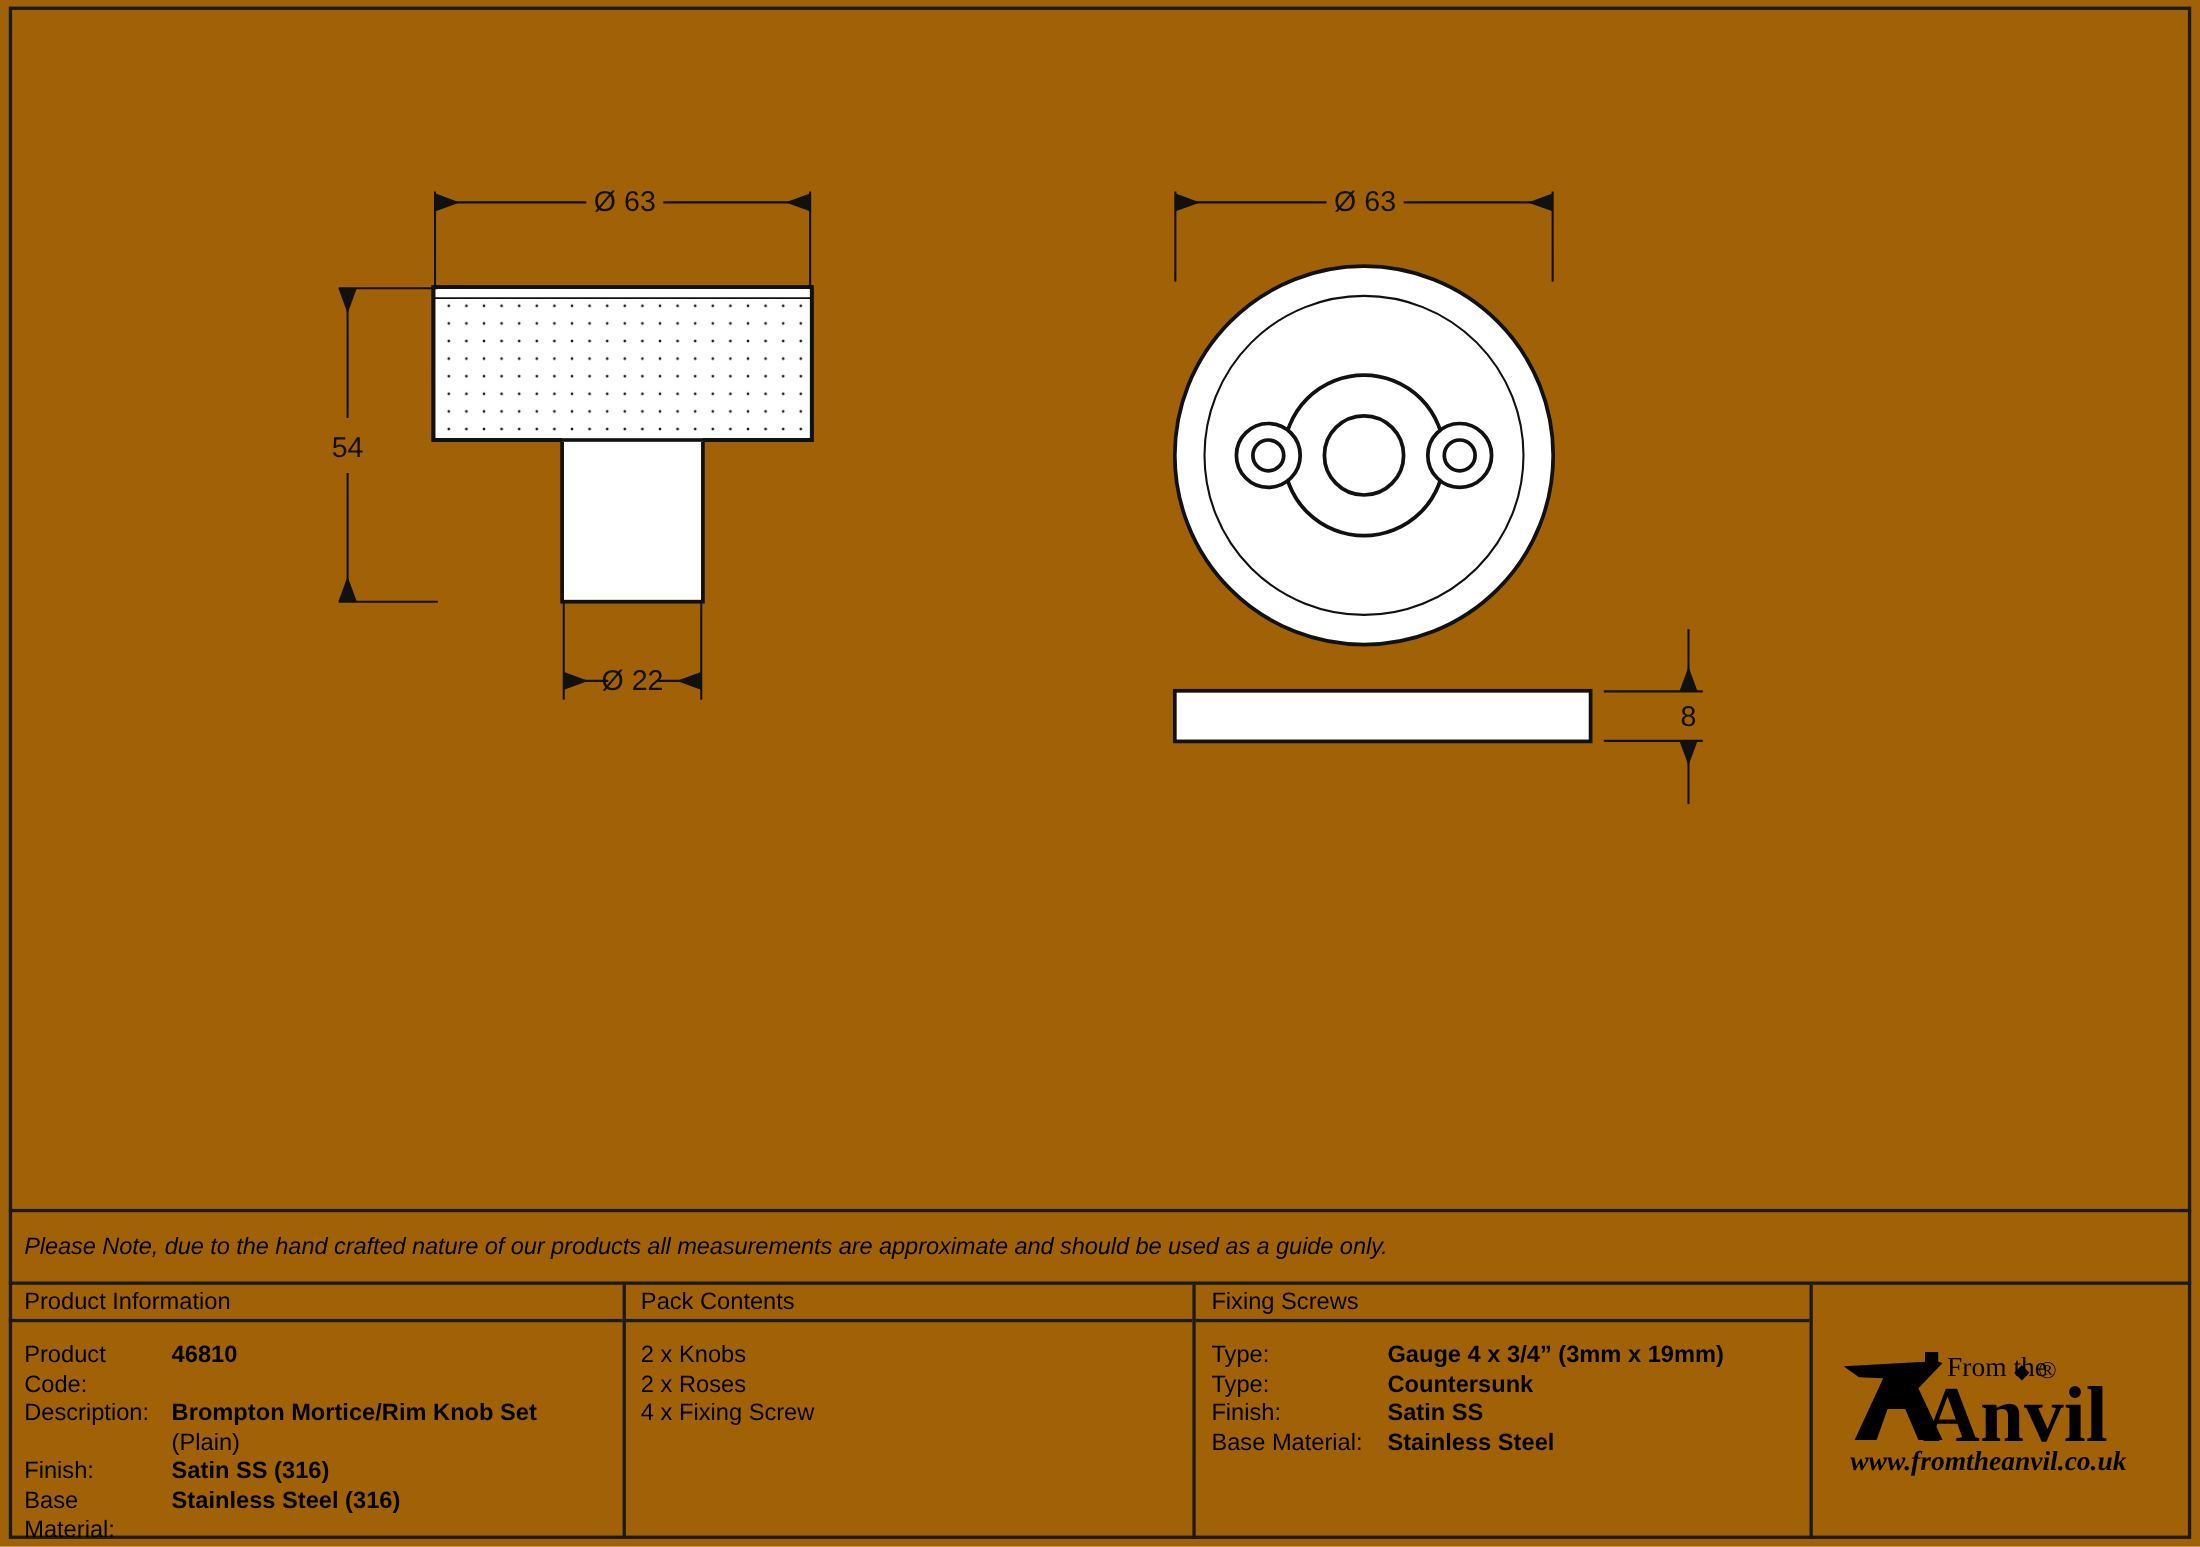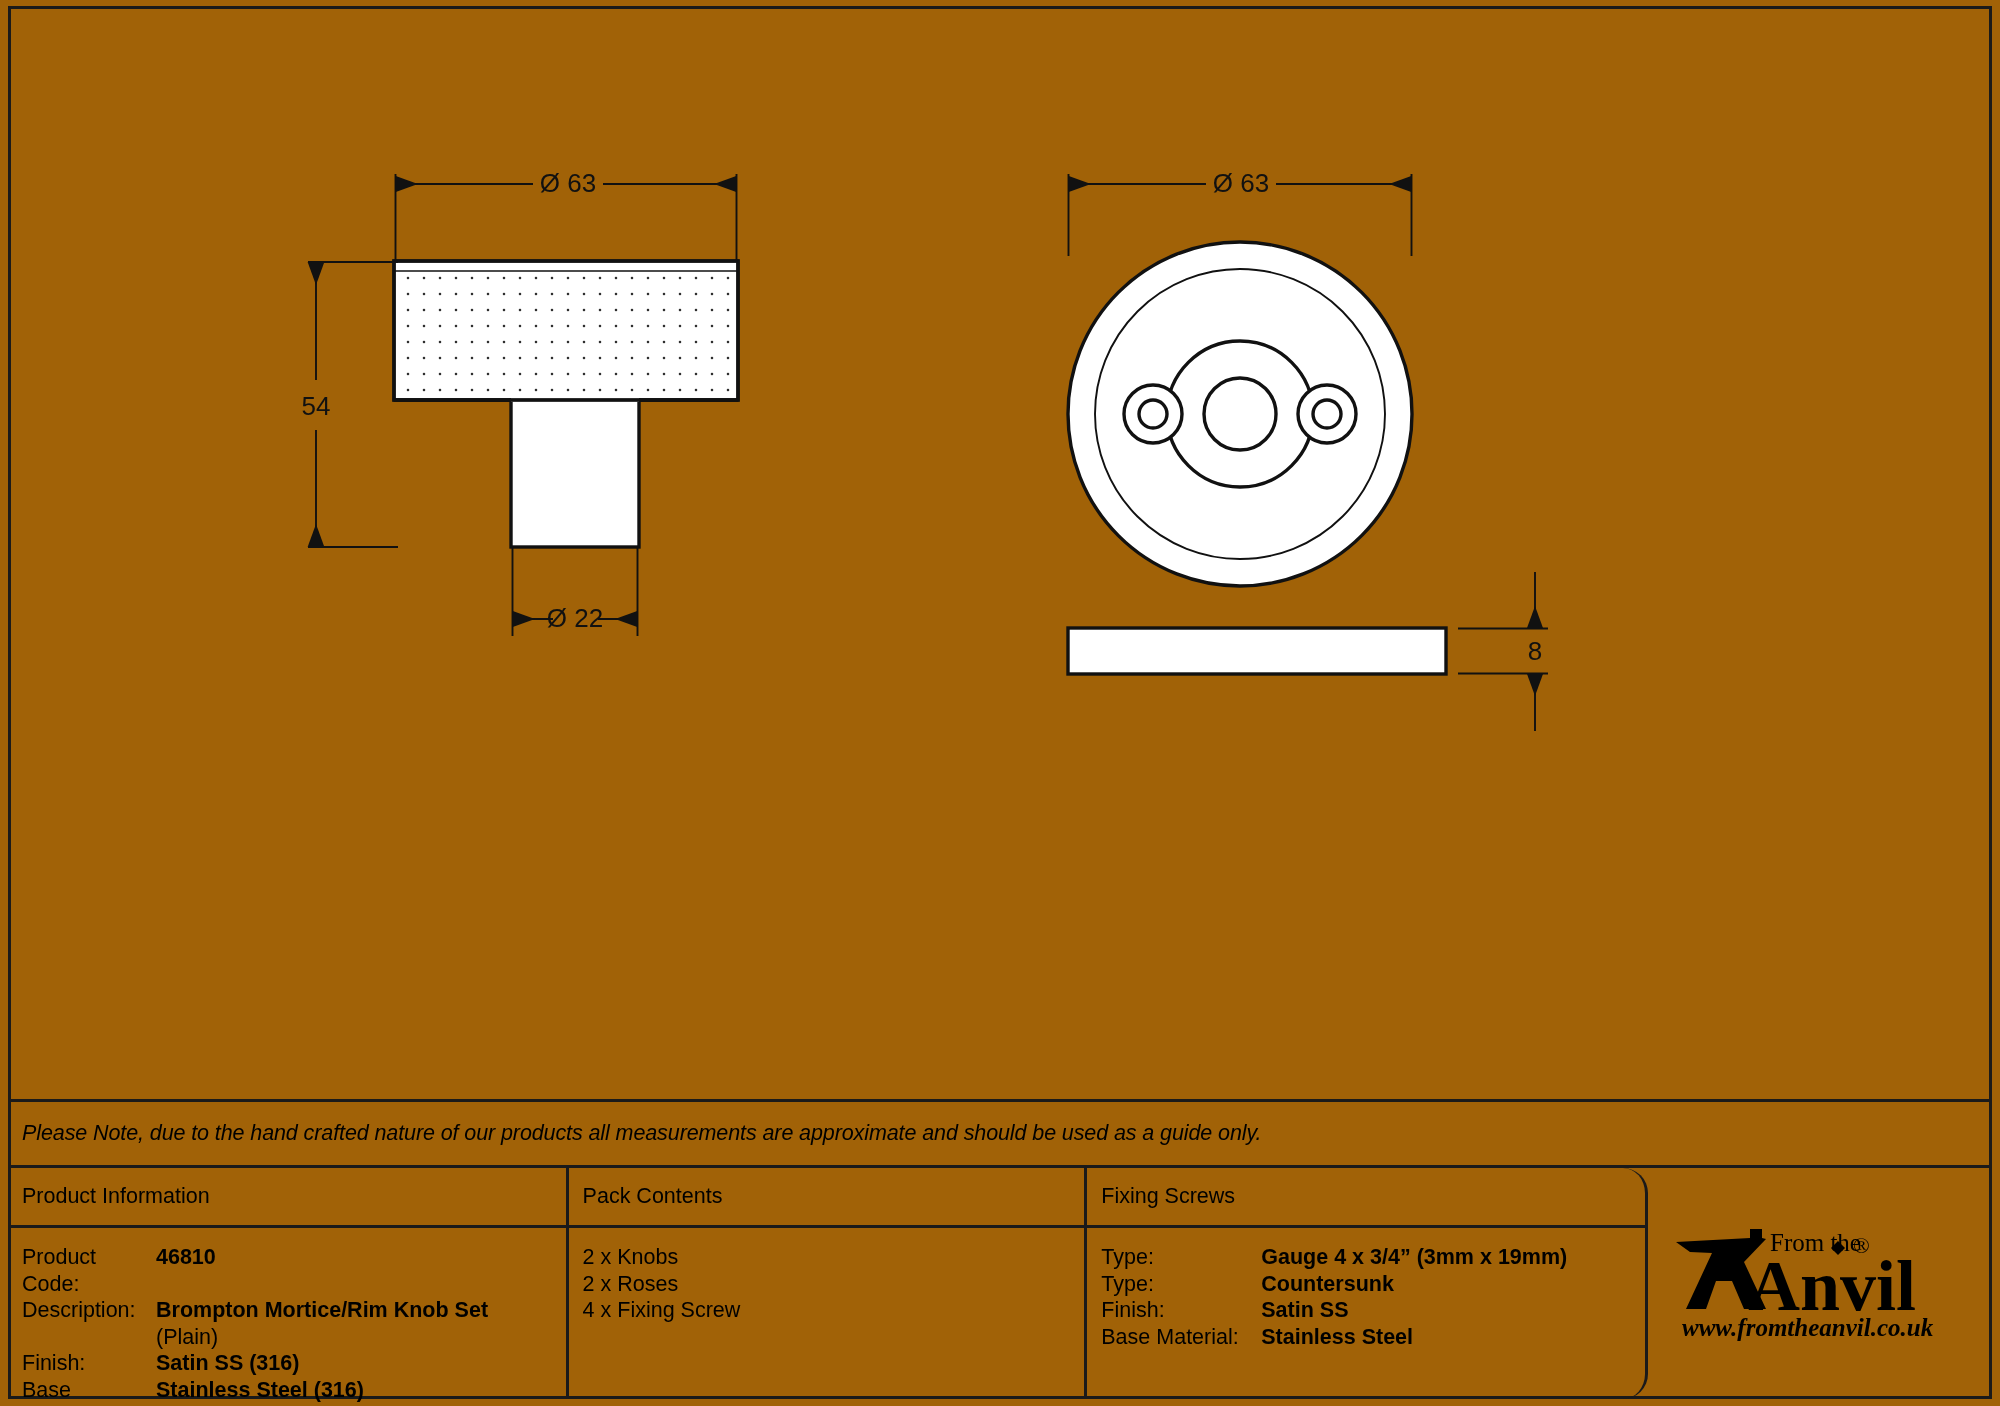--- a/index.html
+++ b/index.html
@@ -77,26 +77,26 @@
   }
   .col {
     position: relative;
     box-sizing: border-box;
     border-right: 3px solid #1a1a1a;
     height: 100%;
   }
   .col:last-child { border-right: none; }
   .col-a { width: 562px; }
   .col-b { width: 520px; }
-  .col-c { width: 562px; border-radius: 25px; }
+  .col-c { width: 562px; }
   .col-d { width: 345px; }
 
   .col-head {
     box-sizing: border-box;
-    height: 60px;
+    height: 34px;
     border-bottom: 3px solid #1a1a1a;
     display: flex;
     align-items: center;
     padding-left: 14px;
     font-size: 21.5px;
   }
   .col-body {
     padding: 16px 0 0 14px;
     font-size: 21.5px;
     line-height: 26.5px;

